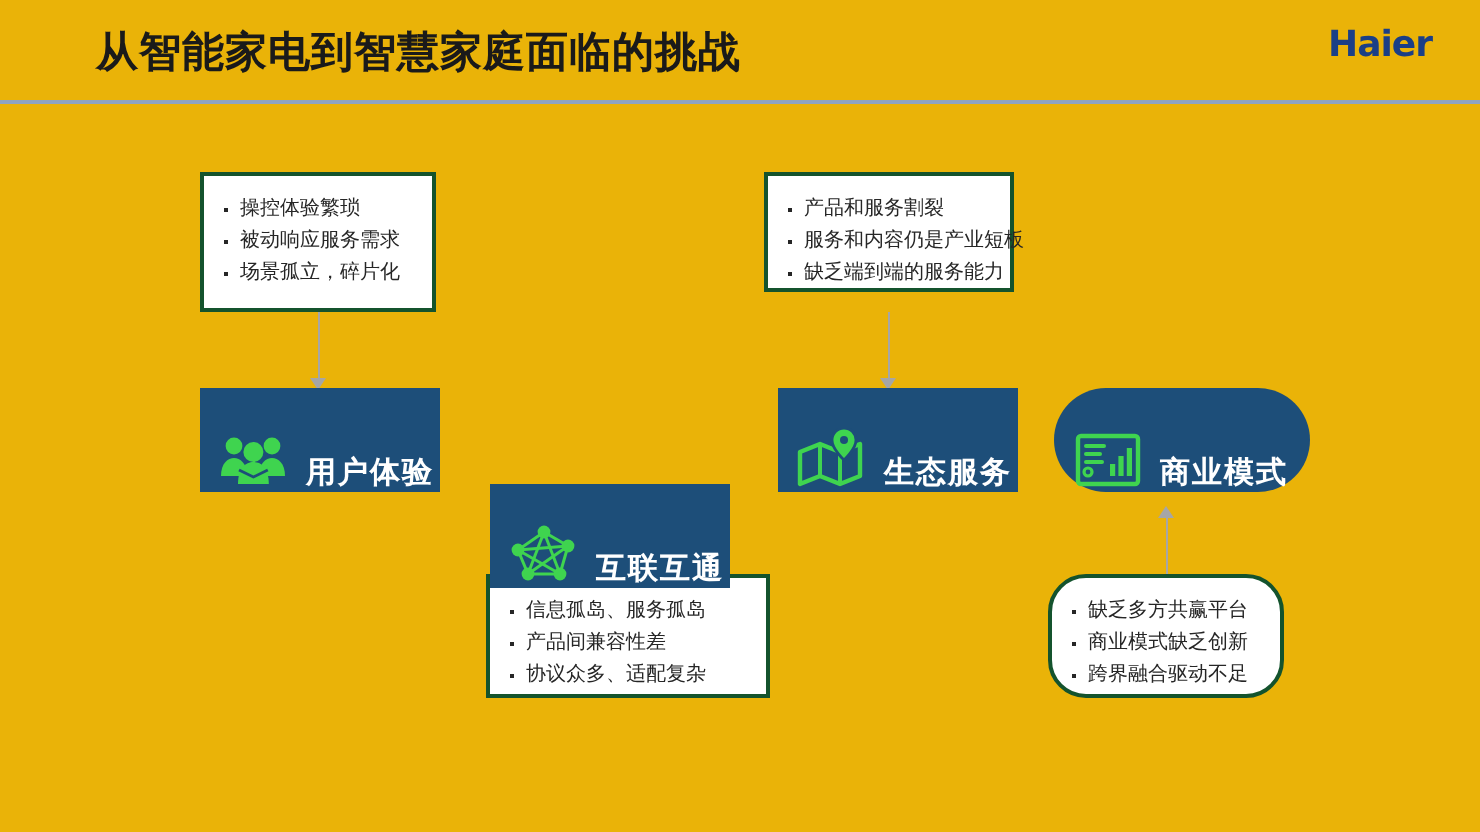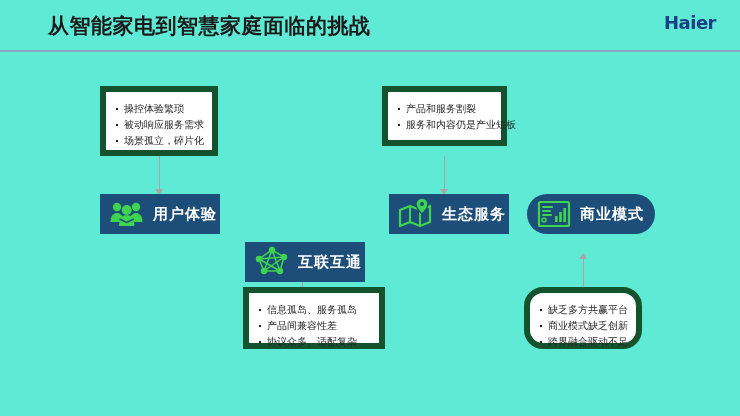--- a/index.html
+++ b/index.html
@@ -11,21 +11,21 @@
     height: 416px;
     background: #ffffff;
     font-family: "Liberation Sans", "DejaVu Sans", sans-serif;
     overflow: hidden;
     position: relative;
   }
   .slide {
     position: relative;
     width: 740px;
     height: 416px;
-    background: #5eead4;
+    background: #eab308;
   }
 
   
   .header {
     position: absolute;
     left: 0; top: 0;
     width: 740px;
     height: 50px;
   }
   .slide-title {
@@ -53,21 +53,21 @@
     left: 0;
     top: 50px;
     width: 740px;
     height: 2px;
     background: #8fa4c0;
   }
 
   
   .note-box {
     position: absolute;
-    border: 6px solid #14532d;
+    border: 2px solid #14532d;
     background: #ffffff;
     box-sizing: border-box;
     padding: 9px 10px 8px 9px;
   }
   .note-line {
     font-size: 10px;
     color: #262626;
     line-height: 16px;
     white-space: nowrap;
     position: relative;
@@ -111,24 +111,24 @@
   #conn-3 { left: 444px; top: 156px; height: 36px; }
   #head-3 { left: 440px; top: 189px; }
   #conn-4 { left: 583px; top: 255px; height: 32px; }
   #head-4 { left: 579px; top: 253px; }
 
   
   .pillar {
     position: absolute;
     top: 194px;
     width: 120px;
-    height: 40px;
+    height: 52px;
     background: #1d4e79;
     display: flex;
-    align-items: center;
+    align-items: flex-end;
     box-sizing: border-box;
     padding-left: 9px;
   }
   #pillar-0 { left: 100px; }
   #pillar-1 { left: 245px; margin-top: 48px; }
   #pillar-2 { left: 389px; }
   #pillar-3 { left: 527px; width: 128px; border-radius: 28px; }
 
   .pillar-icon {
     width: 36px;
@@ -158,20 +158,21 @@
 
   <div class="note-box" id="note-top-left">
     <div class="note-line">操控体验繁琐</div>
     <div class="note-line">被动响应服务需求</div>
     <div class="note-line">场景孤立，碎片化</div>
   </div>
 
   <div class="note-box" id="note-top-right">
     <div class="note-line">产品和服务割裂</div>
     <div class="note-line">服务和内容仍是产业短板</div>
+    <div class="note-line">缺乏端到端的服务能力</div>
   </div>
 
   <div class="note-box" id="note-bot-left">
     <div class="note-line">信息孤岛、服务孤岛</div>
     <div class="note-line">产品间兼容性差</div>
     <div class="note-line">协议众多、适配复杂</div>
   </div>
 
   <div class="note-box" id="note-bot-right">
     <div class="note-line">缺乏多方共赢平台</div>

